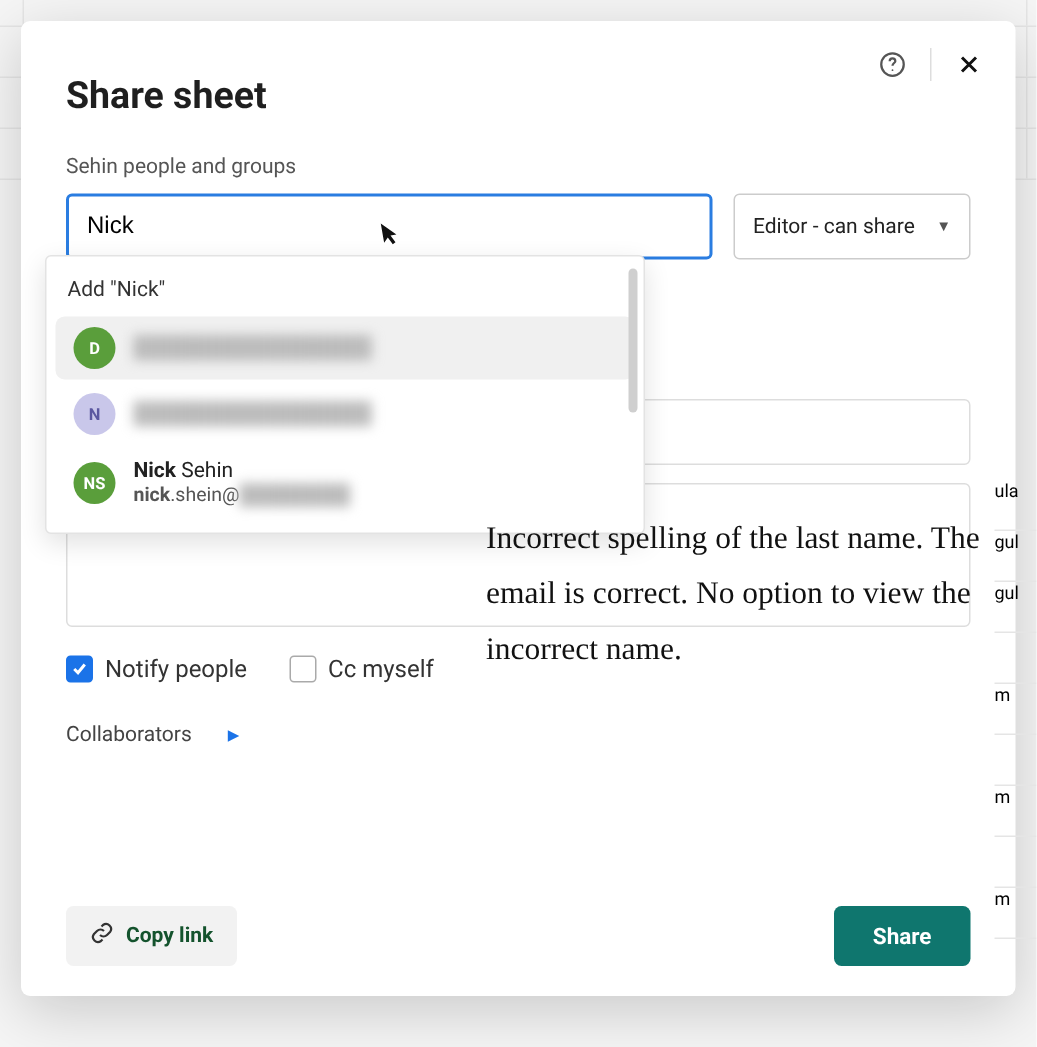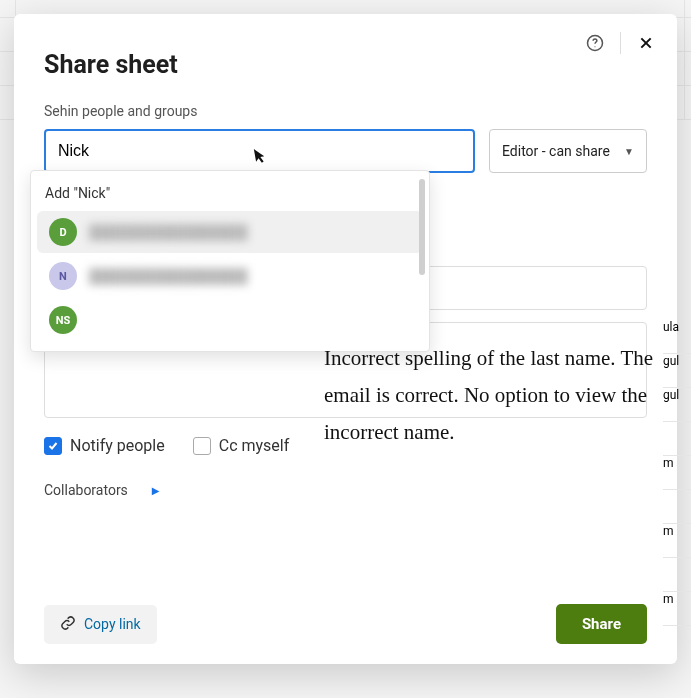--- a/index.html
+++ b/index.html
@@ -135,25 +135,25 @@
     }
     .collab-tri { color:#1b73e8; font-size: 10px; }
     
     .footer {
       position:absolute; left:30px; right:30px; bottom: 20px;
       display:flex; justify-content:space-between; align-items:center;
     }
     .copy-link {
       display:flex; align-items:center; gap:8px;
       background:#f2f2f2; border-radius:5px;
-      padding: 10px 16px; font-size:14px; font-weight:400; color:#0369a1;
+      padding: 10px 16px; font-size:14px; font-weight:700; color:#14532d;
       cursor:pointer;
     }
     .share-btn {
-      background:#4d7c0f; color:#fff; font-weight:700;
+      background:#0f766e; color:#fff; font-weight:700;
       padding: 11px 26px; border-radius:5px; font-size:15px;
       cursor:pointer;
     }
     
     .annotation {
       position:absolute; left: 324px; top: 340px; right: 26px;
       font-family: Liberation Serif, serif;
       font-size: 21px; line-height: 1.75; color:#111;
       z-index: 40;
     }
@@ -271,20 +271,24 @@
   <div class="ac-item">
     <div class="avatar av-lav">N</div>
     <div class="ac-text">
         <span class="ac-name blur">████████████████</span>
       </div>
   </div>
 
 
   <div class="ac-item">
     <div class="avatar av-green">NS</div>
+    <div class="ac-text">
+      <span class="ac-name"><b>Nick</b><span> Sehin</span></span>
+      <span class="ac-sub"><b>nick</b><span>.shein@</span><span class="blur">████████</span></span>
+    </div>
   </div>
 
   <div class="ac-scrollbar"></div>
 </div>
 
 <div class="annotation">Incorrect spelling of the last name. The email is correct. No option to view the incorrect name.</div>
 
 <div style="position:absolute; right:0; top:320px; width:28px;">
   <div style="height:34px;border-bottom:1px solid #e5e5e5;font-size:12px;">ula</div>
   <div style="height:34px;border-bottom:1px solid #e5e5e5;font-size:12px;">gul</div>

